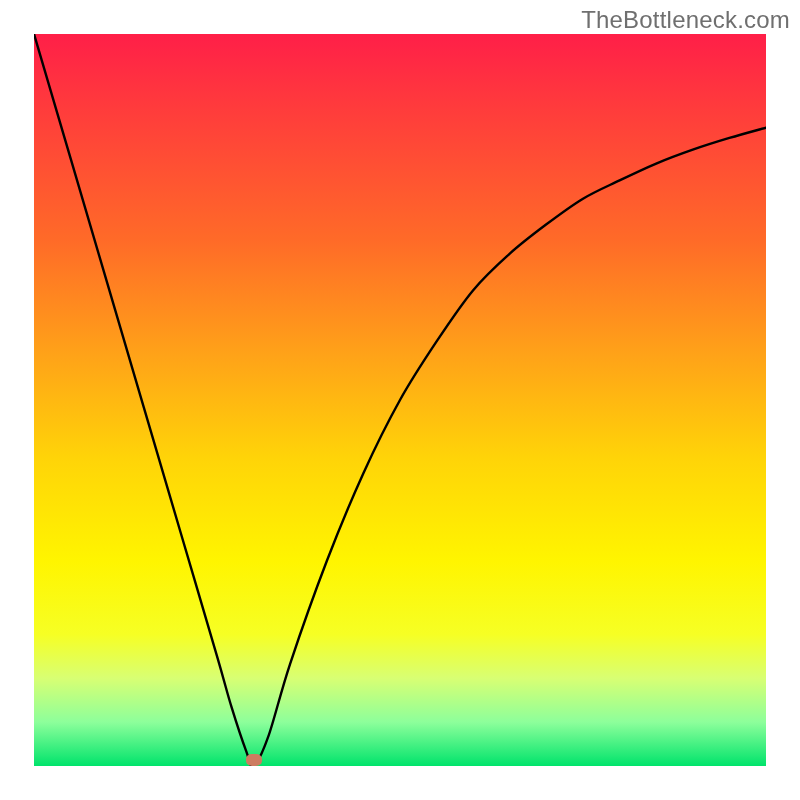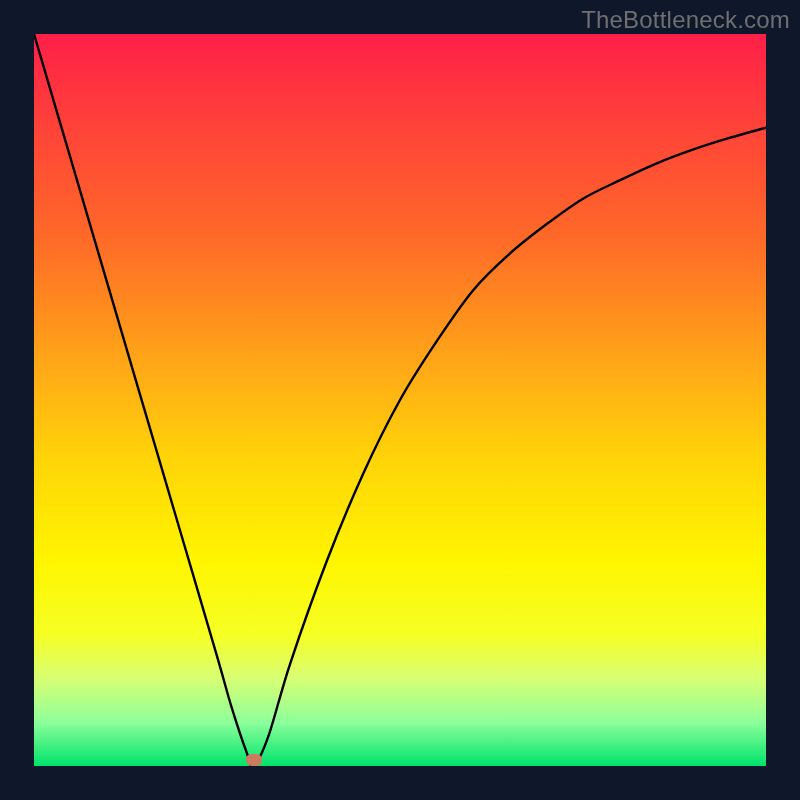--- a/index.html
+++ b/index.html
@@ -10,21 +10,21 @@
     background: #000000;
     overflow: hidden;
     font-family: Arial, Helvetica, sans-serif;
   }
   .frame {
     position: absolute;
     top: 0;
     left: 0;
     width: 800px;
     height: 800px;
-    background: #0f172a;
+    background: #ffffff;
   }
   .plot-area {
     position: absolute;
     top: 34px;
     left: 34px;
     width: 732px;
     height: 732px;
     background: linear-gradient(
       to bottom,
       #ff1f48 0%,

